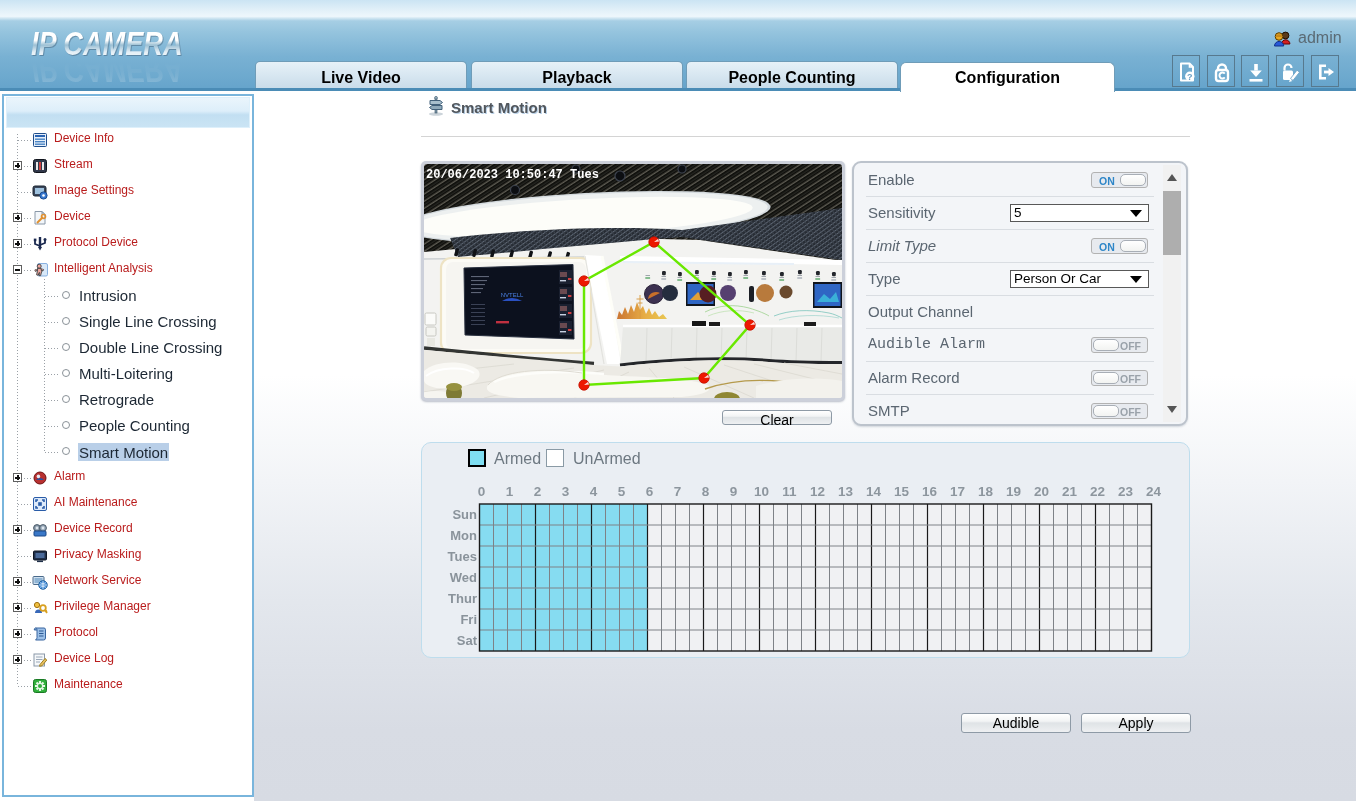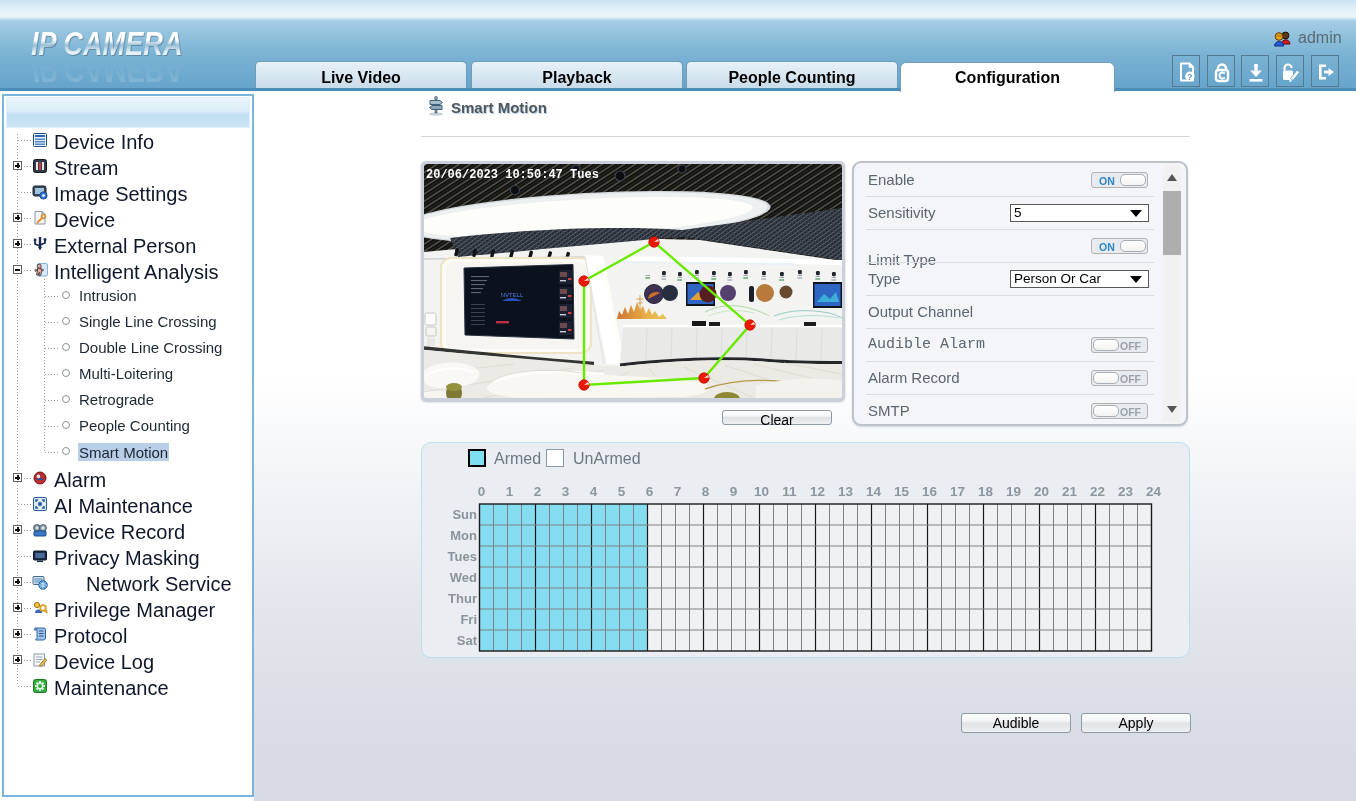--- a/index.html
+++ b/index.html
@@ -29,21 +29,21 @@
     text-align:center; font-size:16px; font-weight:bold; color:#000; line-height:31px; }
   #tab4 { position:absolute; left:900px; top:62px; width:215px; height:30px; background:#fff; z-index:5;
     border:1px solid #6f9cb8; border-bottom:none; border-radius:6px 6px 0 0;
     text-align:center; font-size:16px; font-weight:bold; line-height:30px; }
 
   #sidebar { left:2px; top:94px; width:252px; height:703px; background:#fff;
     border:2px solid #79b5dc; }
   #sideband { position:absolute; left:2px; top:1px; width:244px; height:31px;
     background:linear-gradient(180deg,#eaf5fc 0%,#ddeefa 45%,#c2dff2 58%,#cae4f4 100%);
     border:1px solid #def0fb; }
-  .ti { position:absolute; left:54px; font-size:20px; color:#0f172a; white-space:nowrap; }
+  .ti { position:absolute; left:54px; font-size:12px; color:#b91c1c; white-space:nowrap; }
   .sub { position:absolute; left:79px; font-size:15px; color:#1c2733; white-space:nowrap; }
   .icx { position:absolute; left:32px; width:16px; height:16px; }
   .bullet { position:absolute; left:62px; width:8px; height:8px; border:1px solid #8a9298; border-radius:50%; background:#fff; }
   .expander { position:absolute; left:13px; width:9px; height:9px; border:1px solid #606060; background:#fff; }
   .expander:before { content:""; position:absolute; left:1px; top:2.5px; width:5px; height:2px; background:#111; }
   .expander.plus:after { content:""; position:absolute; left:2.5px; top:1px; width:2px; height:5px; background:#111; }
   .dotv { position:absolute; width:1px; background-image:linear-gradient(180deg,#9aa0a6 1px,transparent 1px); background-size:1px 3px; }
   .doth { position:absolute; height:1px; background-image:linear-gradient(90deg,#9aa0a6 1px,transparent 1px); background-size:3px 1px; }
 
   #mainbg { left:254px; top:91px; width:1102px; height:710px;
@@ -191,21 +191,21 @@
 <div class="doth" style="left:18px; top:244px; width:13px;"></div>
 <div class="expander plus" style="top:239px;"></div>
 <div class="icx" style="top:236px;"><svg width="16" height="16">
         <path d="M8 1 L8 12" stroke="#1c2a50" stroke-width="2.4"></path>
         <path d="M8 14.5 L6 11 L10 11 Z" fill="#1c2a50"></path>
         <path d="M3 5 L3 8 L8 10" stroke="#1c2a50" stroke-width="1.8" fill="none"></path>
         <path d="M13 4 L13 7 L8 9" stroke="#1c2a50" stroke-width="1.8" fill="none"></path>
         <rect x="1.8" y="2.6" width="2.6" height="2.6" fill="#1c2a50"></rect>
         <circle cx="13" cy="3.4" r="1.5" fill="#1c2a50"></circle>
       </svg></div>
-<div class="ti" style="top:235px;">External Person</div>
+<div class="ti" style="top:235px;">Protocol Device</div>
 <div class="doth" style="left:18px; top:270px; width:13px;"></div>
 <div class="expander" style="top:265px;"></div>
 <div class="icx" style="top:262px;"><svg width="16" height="16" viewBox="0 0 16 16">
         <rect x="5.5" y="1.5" width="10" height="12.5" rx="1.5" fill="#d8e8f8" stroke="#88b0e0"></rect>
         <g stroke="#4a4a4a" stroke-width="1">
           <circle cx="7.2" cy="4.2" r="2" fill="#eda49c"></circle>
           <path d="M5.8 6.6 C4.6 7.2 4.2 8.2 4.6 9 L3.4 9.4 C2.8 9.2 2.8 8 3.6 7.2 M8.6 6.6 C10 7 10.6 8 10.2 9 L11 8.8 C11.8 8.4 11.6 7.2 10.8 6.8" fill="#eda49c"></path>
           <path d="M5.6 6.4 L9 6.4 L9.6 9.6 L8.6 13.6 L7 13.6 L7.4 10.4 L6.2 13.2 L4.6 12.8 L5.4 9.2 Z" fill="#eda49c"></path>
         </g>
       </svg></div>
@@ -243,21 +243,21 @@
       </svg></div>
 <div class="ti" style="top:547px;">Privacy Masking</div>
 <div class="doth" style="left:18px; top:582px; width:13px;"></div>
 <div class="expander plus" style="top:577px;"></div>
 <div class="icx" style="top:574px;"><svg width="16" height="16">
         <rect x="1" y="2.5" width="11" height="8" rx="1" fill="#cfe0f0" stroke="#4a6a8a"></rect>
         <rect x="2.5" y="4" width="8" height="5" fill="#8fb4d4"></rect>
         <circle cx="11" cy="11" r="4.2" fill="#3a86d8" stroke="#155a9a"></circle>
         <path d="M7 11 h8 M11 7 v8 M8.2 8.6 c1.8 1.4 3.8 1.4 5.6 0 M8.2 13.4 c1.8 -1.4 3.8 -1.4 5.6 0" stroke="#d8eaf8" stroke-width=".9" fill="none"></path>
       </svg></div>
-<div class="ti" style="top:573px;margin-left:32px;">Network Service</div>
+<div class="ti" style="top:573px;">Network Service</div>
 <div class="doth" style="left:18px; top:608px; width:13px;"></div>
 <div class="expander plus" style="top:603px;"></div>
 <div class="icx" style="top:600px;"><svg width="16" height="16">
         <circle cx="5" cy="5" r="2.6" fill="#f0c040" stroke="#a07010"></circle>
         <path d="M3 13 a3.5 3.5 0 0 1 7 0 Z" fill="#3868b8"></path>
         <circle cx="11" cy="8" r="2.8" fill="none" stroke="#d8a020" stroke-width="1.8"></circle>
         <path d="M12.8 9.8 L15 13 M13.6 11.4 L15 10.6" stroke="#d8a020" stroke-width="1.8"></path>
       </svg></div>
 <div class="ti" style="top:599px;">Privilege Manager</div>
 <div class="doth" style="left:18px; top:634px; width:13px;"></div>
@@ -508,21 +508,21 @@
 <div id="btnClear" class="btn">Clear</div>
 
 <div id="panel" class="abs">
     <div class="plabel" style="top:8px;">Enable</div>
 <div class="toggle on" style="top:9px;">
       <span class="t">ON</span>
       <span class="knob"></span>
     </div>
 <div class="plabel" style="top:41px;">Sensitivity</div>
 <div class="dd" style="top:41px;">5<i></i></div>
-<div class="plabel" style="top:88px;">Limit Type</div>
+<div class="plabel" style="top:74px;font-style:italic;">Limit Type</div>
 <div class="toggle on" style="top:75px;">
       <span class="t">ON</span>
       <span class="knob"></span>
     </div>
 <div class="plabel" style="top:107px;">Type</div>
 <div class="dd" style="top:107px;">Person Or Car<i></i></div>
 <div class="plabel" style="top:140px;">Output Channel</div>
 <div class="plabel" style="top:173px;font-family:Liberation Mono, monospace;">Audible Alarm</div>
 <div class="toggle off" style="top:174px;">
       <span class="knob"></span>

